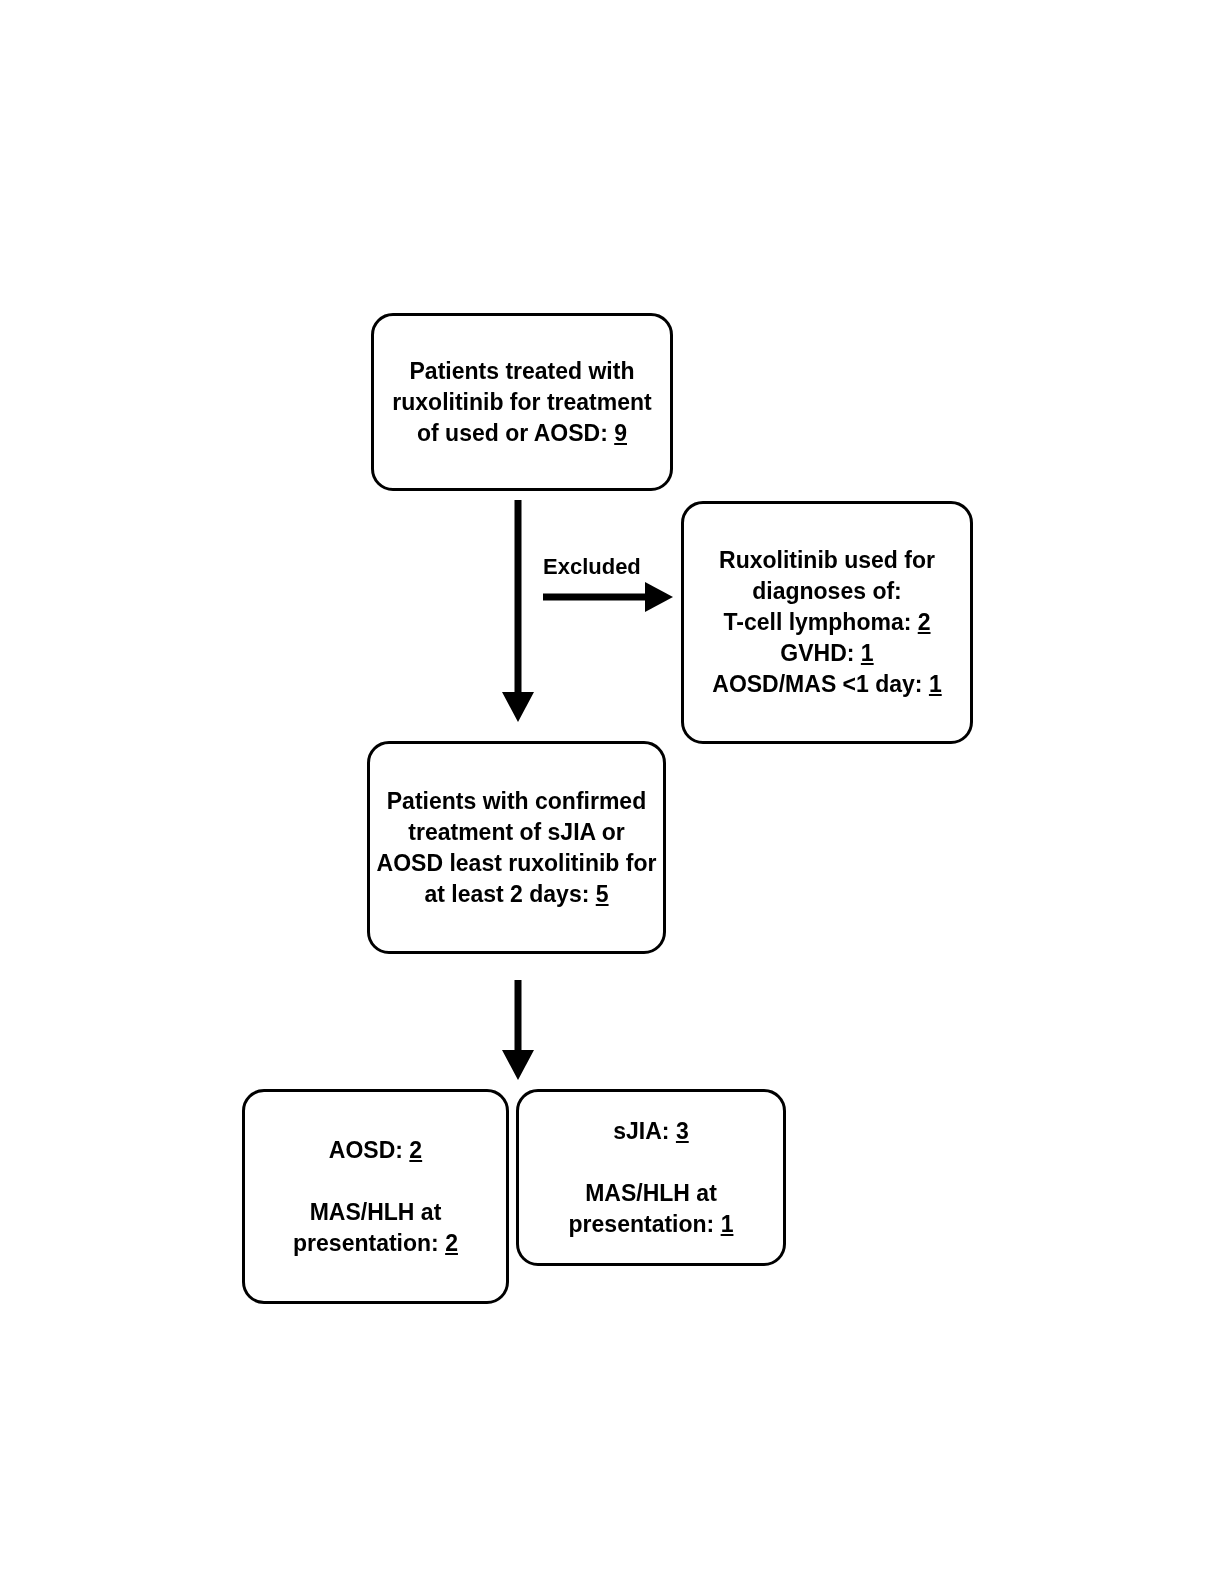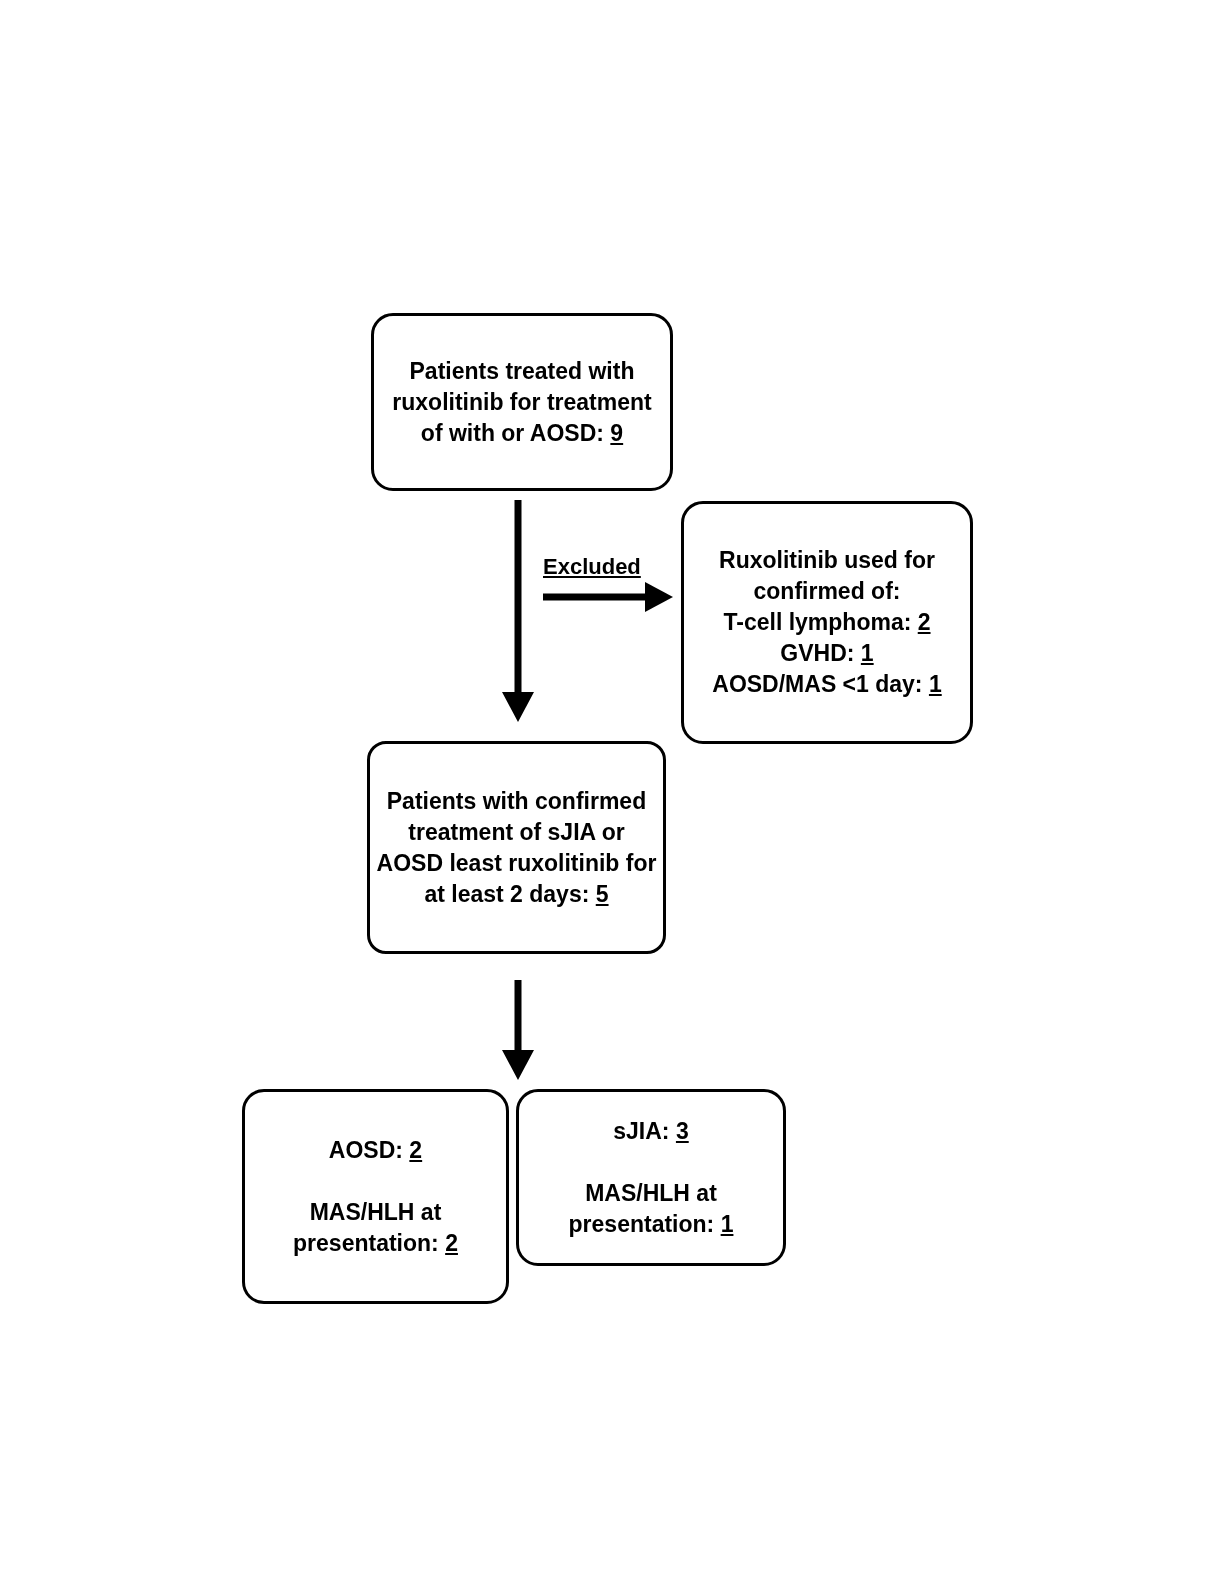--- a/index.html
+++ b/index.html
@@ -44,21 +44,21 @@
     height: 31px;
   }
   u.count {
     text-decoration: underline;
     text-underline-offset: 2px;
     font-weight: bold;
   }
   
   #node-enrolled   { left: 371px;  top: 313px;  width: 302px; height: 178px; }
   #node-excluded   { left: 681px;  top: 501px;  width: 292px; height: 243px; text-align: right; }
-  #node-included   { left: 367px;  top: 741px;  width: 299px; height: 213px; border-radius: 19px; }
+  #node-included   { left: 367px;  top: 741px;  width: 299px; height: 213px; }
   #node-aosd       { left: 242px;  top: 1089px; width: 267px; height: 215px; }
   #node-sjia       { left: 516px;  top: 1089px; width: 270px; height: 177px; }
 
   
   .arrow-v {
     position: absolute;
     width: 0;
   }
   .arrow-v .shaft {
     position: absolute;
@@ -111,48 +111,48 @@
   #arrow-excluded-branch .shaft { width: 106px; }
 
   .edge-label {
     position: absolute;
     font-weight: bold;
     font-size: 22px;
     line-height: 26px;
     color: #000000;
     white-space: nowrap;
   }
-  #label-excluded { left: 543px; top: 554px; text-decoration: underline; }
+  #label-excluded { left: 543px; top: 554px; }
 </style>
 </head>
 <body>
 
 <div id="canvas">
 
   <div class="node" id="node-enrolled">
     <span class="ln">Patients treated with</span>
     <span class="ln">ruxolitinib for treatment</span>
-    <span class="ln"><span>of with or AOSD:</span> <u class="count">9</u></span>
+    <span class="ln"><span>of used or AOSD:</span> <u class="count">9</u></span>
   </div>
 
   <div class="arrow-v" id="arrow-enrolled-included">
     <span class="shaft"></span>
     <span class="head"></span>
   </div>
 
   <div class="edge-label" id="label-excluded">Excluded</div>
 
   <div class="arrow-h" id="arrow-excluded-branch">
     <span class="shaft"></span>
     <span class="head"></span>
   </div>
 
   <div class="node" id="node-excluded">
     <span class="ln">Ruxolitinib used for</span>
-    <span class="ln">confirmed of:</span>
+    <span class="ln">diagnoses of:</span>
     <span class="ln"><span>T-cell lymphoma:</span> <u class="count">2</u></span>
     <span class="ln"><span>GVHD:</span> <u class="count">1</u></span>
     <span class="ln"><span>AOSD/MAS &lt;1 day:</span> <u class="count">1</u></span>
   </div>
 
   <div class="node" id="node-included">
     <span class="ln">Patients with confirmed</span>
     <span class="ln">treatment of sJIA or</span>
     <span class="ln">AOSD least ruxolitinib for</span>
     <span class="ln"><span>at least 2 days:</span> <u class="count">5</u></span>

